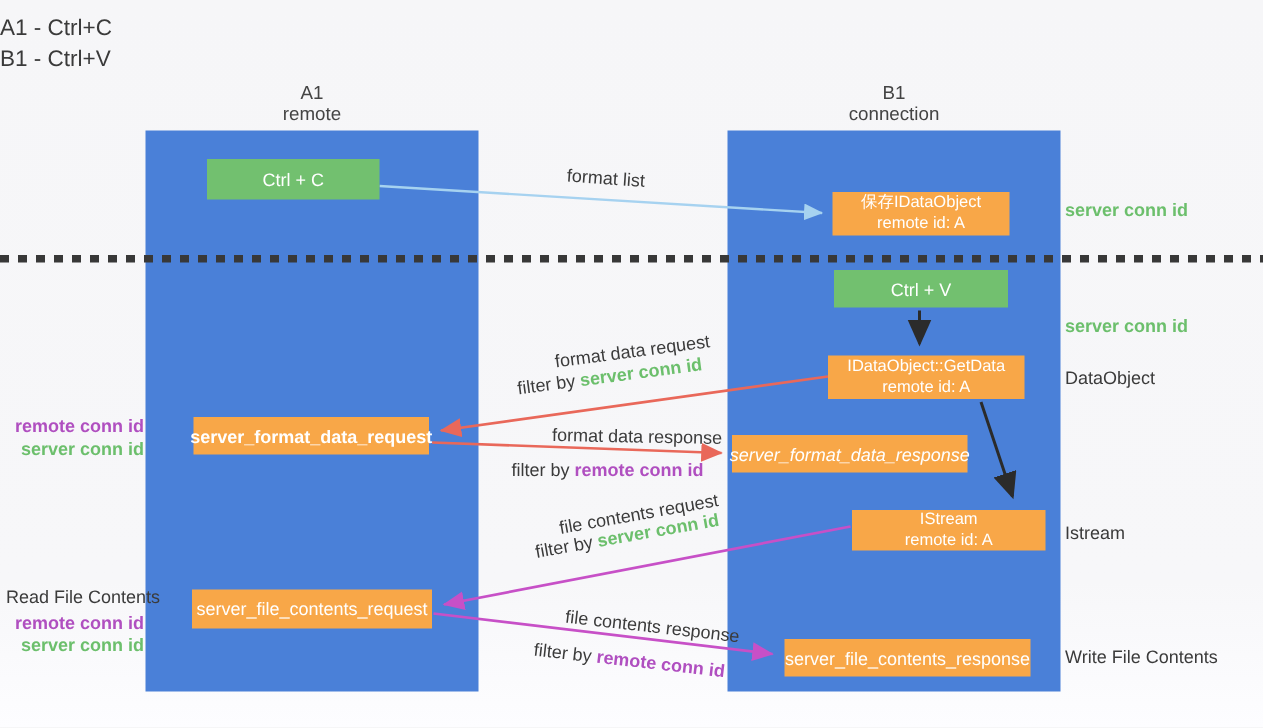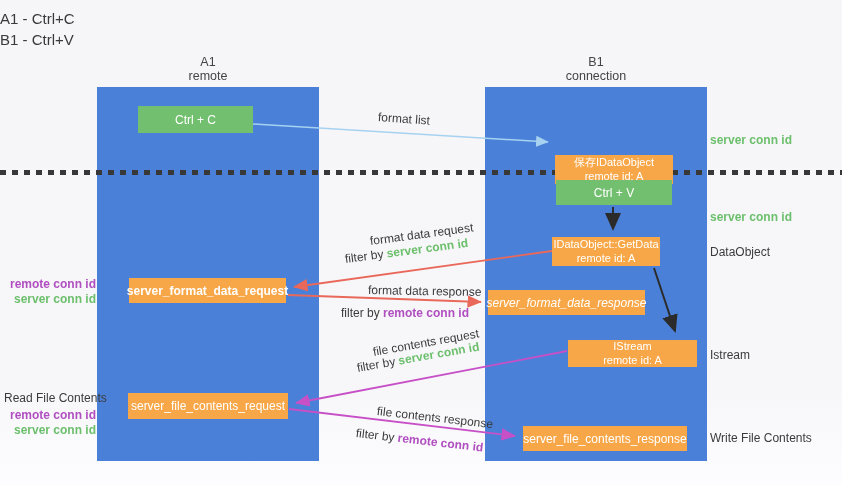--- a/index.html
+++ b/index.html
@@ -73,30 +73,30 @@
     <line x1="288" y1="295" x2="481" y2="302" stroke="#e9685a" stroke-width="1.8" marker-end="url(#m-red)"></line>
     <line x1="654" y1="268" x2="675" y2="331" stroke="#2b2b2b" stroke-width="2" marker-end="url(#m-black)"></line>
     <line x1="567" y1="351" x2="296" y2="403" stroke="#c750c7" stroke-width="1.8" marker-end="url(#m-mag)"></line>
     <line x1="289" y1="409" x2="515" y2="436" stroke="#c750c7" stroke-width="1.8" marker-end="url(#m-mag)"></line>
   </svg>
 
   <div class="node green fs12" style="left:138px;top:106px;width:115px;height:27px;">
     <span>Ctrl + C</span>
   </div>
 
-  <div class="node orange two-line" style="left:555px;top:128px;width:118px;height:29px;margin-top:27px;">
+  <div class="node orange two-line" style="left:555px;top:128px;width:118px;height:29px;">
     <span>保存IDataObject</span>
     <span>remote id: A</span>
   </div>
 
   <div class="node green fs12" style="left:556px;top:180px;width:116px;height:25px;">
     <span>Ctrl + V</span>
   </div>
 
-  <div class="node orange two-line" style="left:552px;top:237px;width:108px;height:29px;">
+  <div class="node orange two-line" style="left:552px;top:237px;width:131px;height:29px;">
     <span>IDataObject::GetData</span>
     <span>remote id: A</span>
   </div>
 
   <div class="node orange fs12" style="left:129px;top:278px;width:157px;height:25px;font-weight:bold;">
     <span>server_format_data_request</span>
   </div>
 
   <div class="node orange fs12" style="left:488px;top:290px;width:157px;height:25px;font-style:italic;">
     <span>server_format_data_response</span>

